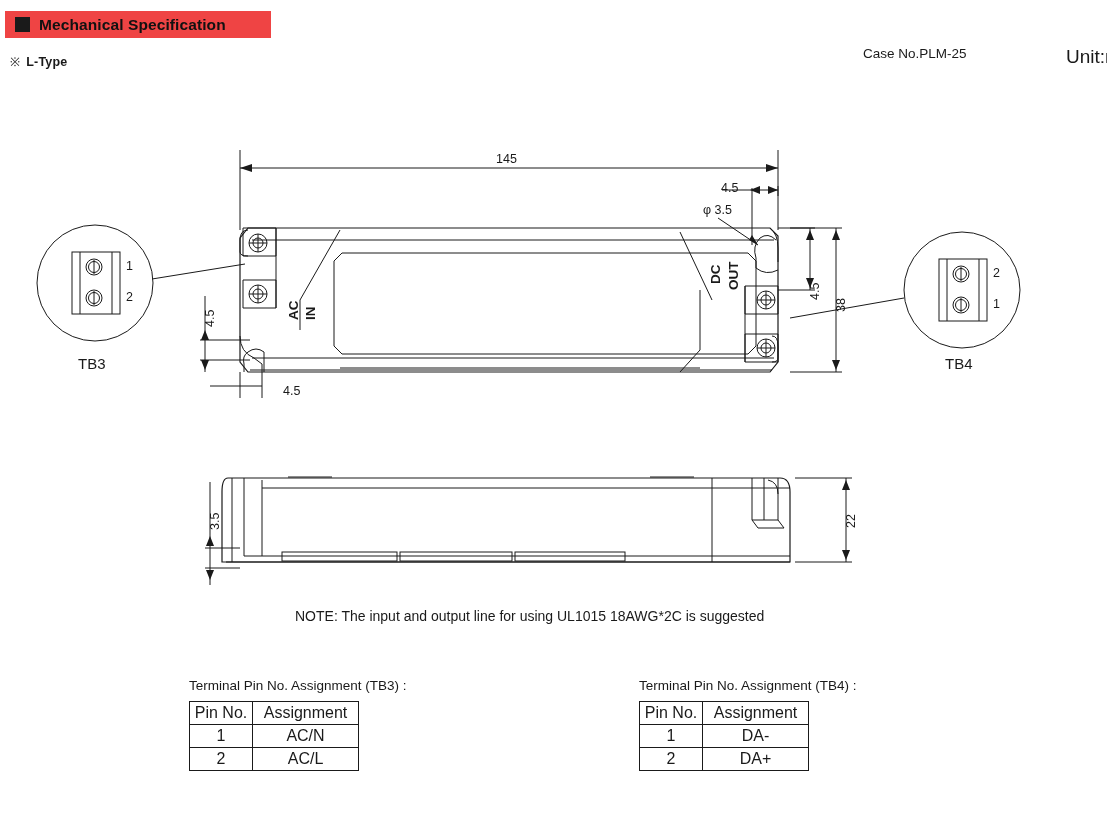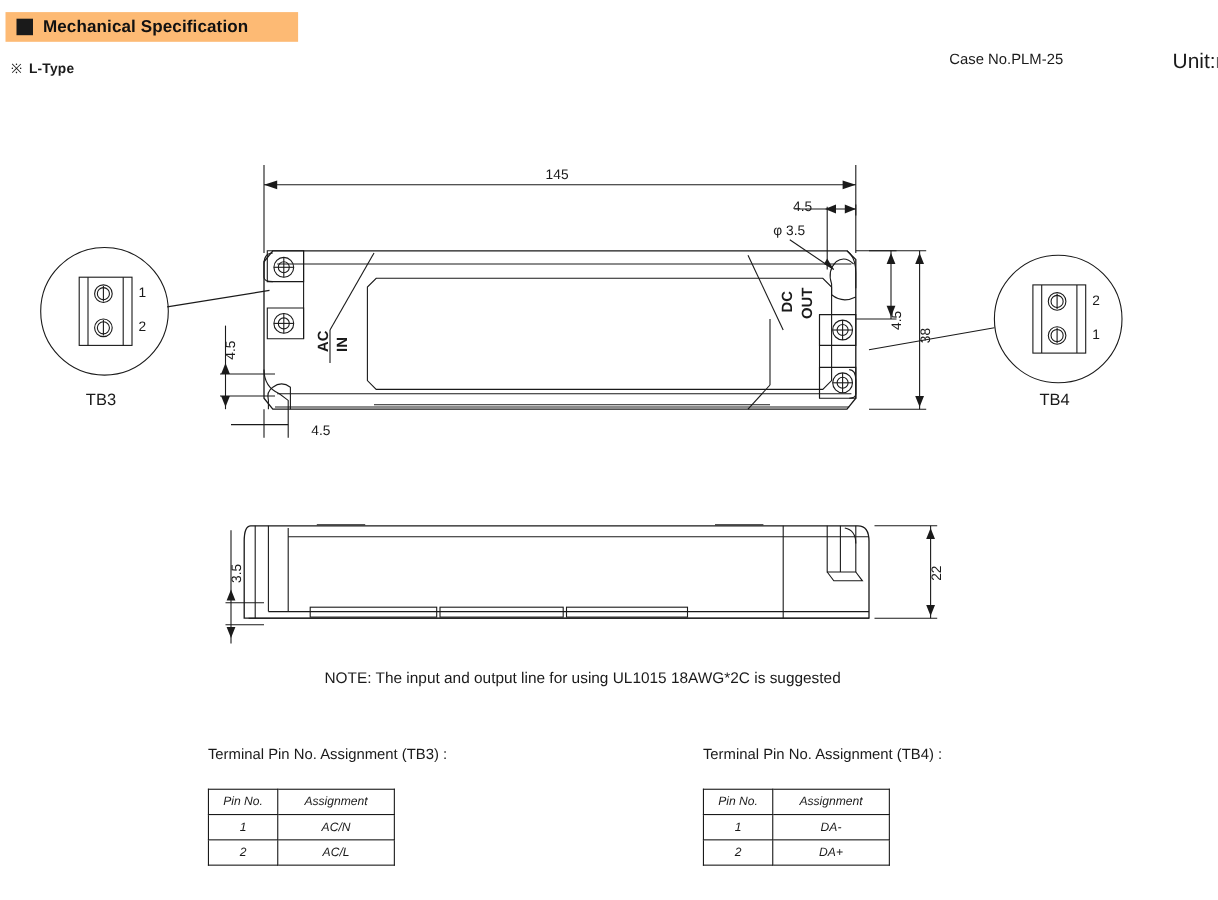--- a/index.html
+++ b/index.html
@@ -5,21 +5,21 @@
   html,body{margin:0;padding:0;}
   body{
     width:1107px;height:818px;position:relative;background:#ffffff;
     font-family:"Liberation Sans",sans-serif;color:#1a1a1a;overflow:hidden;
   }
   .abs{position:absolute;}
 
   
   #header-bar{
     left:5px;top:11px;width:266px;height:27px;
-    background:#fdba74;display:flex;align-items:center;
+    background:#ef4444;display:flex;align-items:center;
   }
   #header-square{
     width:15px;height:15px;background:#1a1a1a;margin-left:10px;margin-right:9px;flex:none;
   }
   #header-title{font-size:15.5px;font-weight:bold;letter-spacing:.1px;color:#111;}
 
   #subtitle{
     left:10px;top:53px;font-size:12.5px;font-weight:bold;letter-spacing:.2px;
     display:flex;align-items:center;gap:6px;
   }
@@ -35,23 +35,22 @@
   .callout{position:absolute;font-size:13.5px;font-weight:bold;color:#1a1a1a;}
   .pinnum{position:absolute;font-size:12.5px;color:#1a1a1a;}
 
   
   #note{left:250px;top:608px;font-size:14px;margin-left:45px;}
 
   
   .tbl-block{position:absolute;}
   .tbl-cap{font-size:13.5px;line-height:20px;white-space:nowrap;}
   table.pin{
-    border-collapse:collapse;margin-top:21px;
-    font-size:11px;
-    font-style:italic;
+    border-collapse:collapse;margin-top:5px;
+    font-size:16px;
   }
   table.pin th,table.pin td{
     border:1px solid #1a1a1a;text-align:center;font-weight:normal;
     padding:2px 0;height:18px;
   }
   table.pin th:nth-child(1),table.pin td:nth-child(1){width:62px;}
   table.pin th:nth-child(2),table.pin td:nth-child(2){width:105px;}
 
   svg{display:block;}
   .ln{stroke:#1a1a1a;fill:none;}

